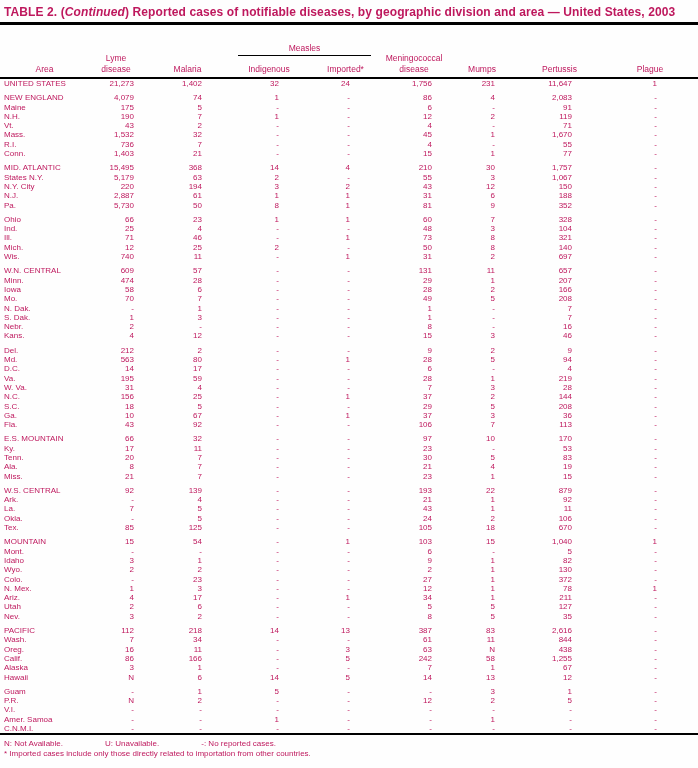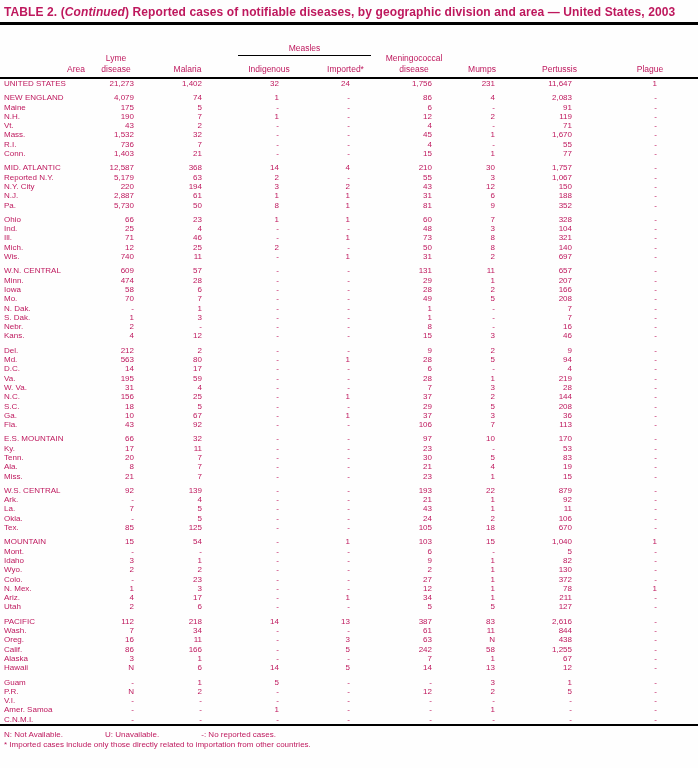--- a/index.html
+++ b/index.html
@@ -36,21 +36,21 @@
   col.c-pla   { width: 96px; }
   th, td { padding: 0; font-weight: normal; }
   thead th {
     font-size: 8.5px;
     text-align: center;
     line-height: 11px;
     vertical-align: bottom;
   }
   thead tr.h1 th { padding-top: 10px; }
   thead tr.h2 th { border-bottom: 2px solid #000; padding-bottom: 2px; }
-  thead th.area-h { text-align: right; padding-left: 4px; }
+  thead th.area-h { text-align: center; padding-left: 4px; }
   .measles-inner {
     border-bottom: 1px solid #000;
     margin: 8px 10px;
     padding-bottom: 1px;
   }
   tbody td {
     font-size: 8px;
     line-height: 9.3px;
     white-space: nowrap;
     overflow: hidden;
@@ -209,31 +209,31 @@
           <td class="num">15</td>
           <td class="num">1</td>
           <td class="num">77</td>
           <td class="num">-</td>
         </tr>
         <tr class="spacer">
           <td colspan="9"></td>
         </tr>
         <tr>
           <td class="area">MID. ATLANTIC</td>
-          <td class="num">12,587</td>
+          <td class="num">15,495</td>
           <td class="num">368</td>
           <td class="num">14</td>
           <td class="num">4</td>
           <td class="num">210</td>
           <td class="num">30</td>
           <td class="num">1,757</td>
           <td class="num">-</td>
         </tr>
         <tr>
-          <td class="area">Reported N.Y.</td>
+          <td class="area">States N.Y.</td>
           <td class="num">5,179</td>
           <td class="num">63</td>
           <td class="num">2</td>
           <td class="num">-</td>
           <td class="num">55</td>
           <td class="num">3</td>
           <td class="num">1,067</td>
           <td class="num">-</td>
         </tr>
         <tr>
@@ -718,20 +718,31 @@
         </tr>
         <tr>
           <td class="area">Utah</td>
           <td class="num">2</td>
           <td class="num">6</td>
           <td class="num">-</td>
           <td class="num">-</td>
           <td class="num">5</td>
           <td class="num">5</td>
           <td class="num">127</td>
+          <td class="num">-</td>
+        </tr>
+        <tr>
+          <td class="area">Nev.</td>
+          <td class="num">3</td>
+          <td class="num">2</td>
+          <td class="num">-</td>
+          <td class="num">-</td>
+          <td class="num">8</td>
+          <td class="num">5</td>
+          <td class="num">35</td>
           <td class="num">-</td>
         </tr>
         <tr class="spacer">
           <td colspan="9"></td>
         </tr>
         <tr>
           <td class="area">PACIFIC</td>
           <td class="num">112</td>
           <td class="num">218</td>
           <td class="num">14</td>

